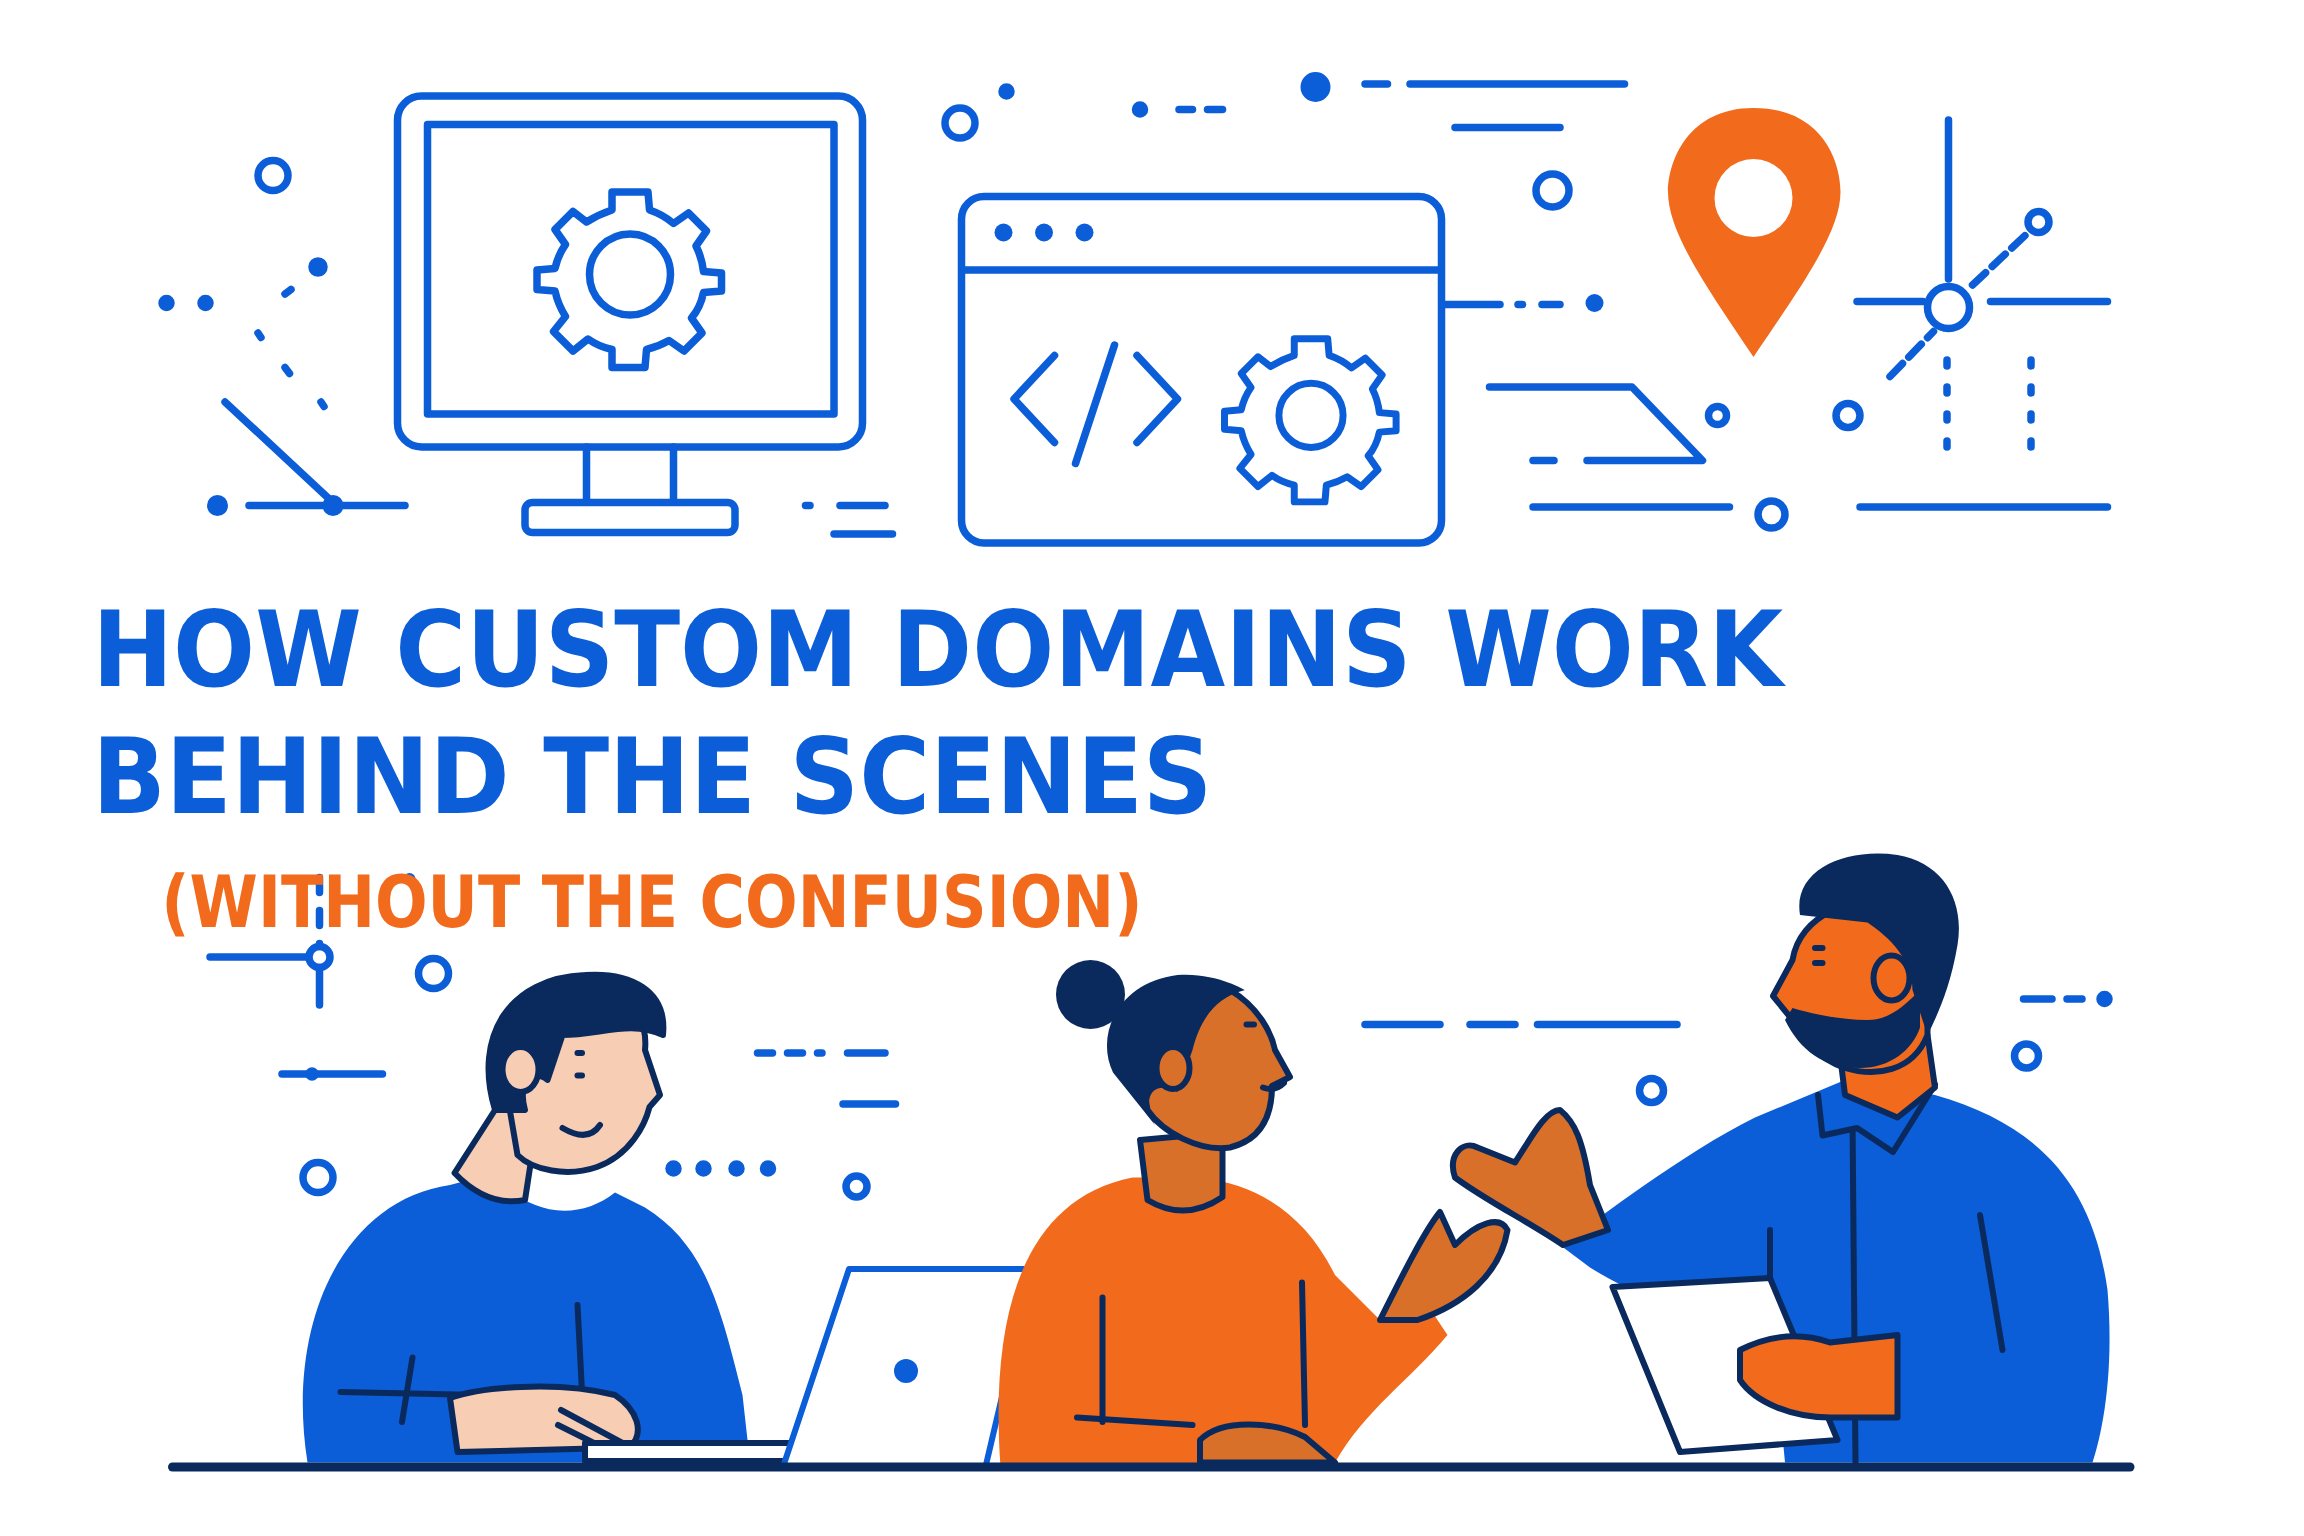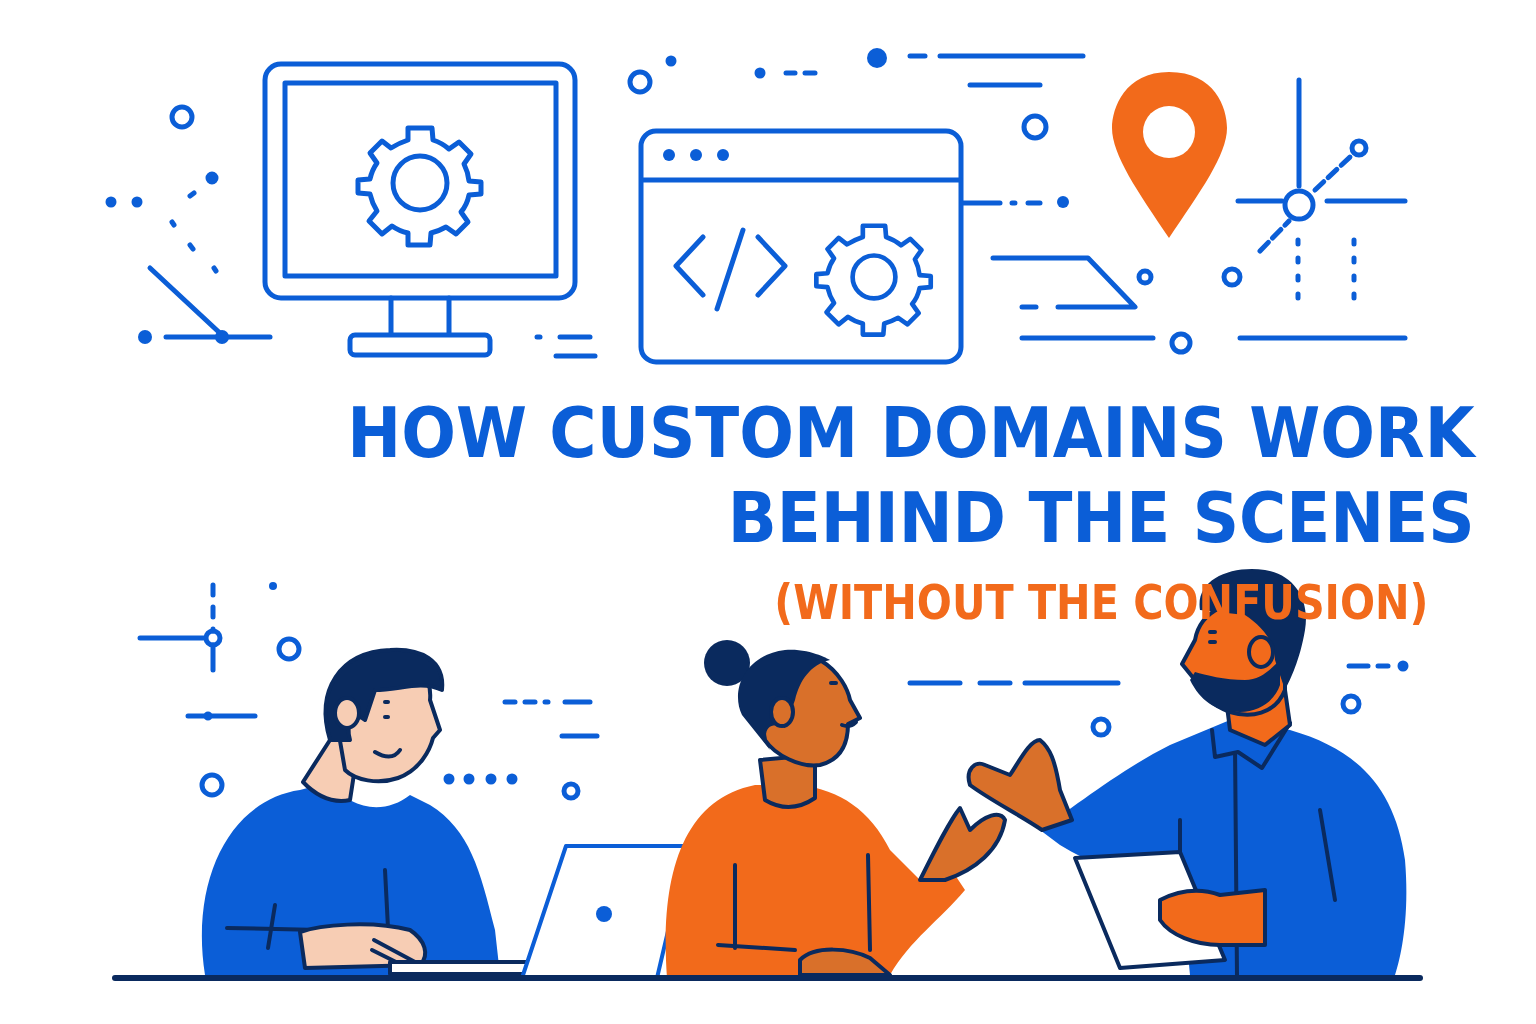--- a/index.html
+++ b/index.html
@@ -3,21 +3,20 @@
 <meta charset="utf-8">
 <style>
   html, body { margin: 0; padding: 0; background: #ffffff; }
   .canvas {
     position: relative;
     width: 1536px;
     height: 1024px;
     overflow: hidden;
     background: #ffffff;
     font-family: "DejaVu Sans", "Liberation Sans", sans-serif;
-    text-align: right;
   }
   .art { position: absolute; left: 0; top: 0; }
   .title-line {
     display: block;
     font-family: "DejaVu Sans", "Liberation Sans", sans-serif;
     font-weight: bold;
     color: #0b5ed7;
     letter-spacing: 0px;
     line-height: 1;
     white-space: nowrap;

